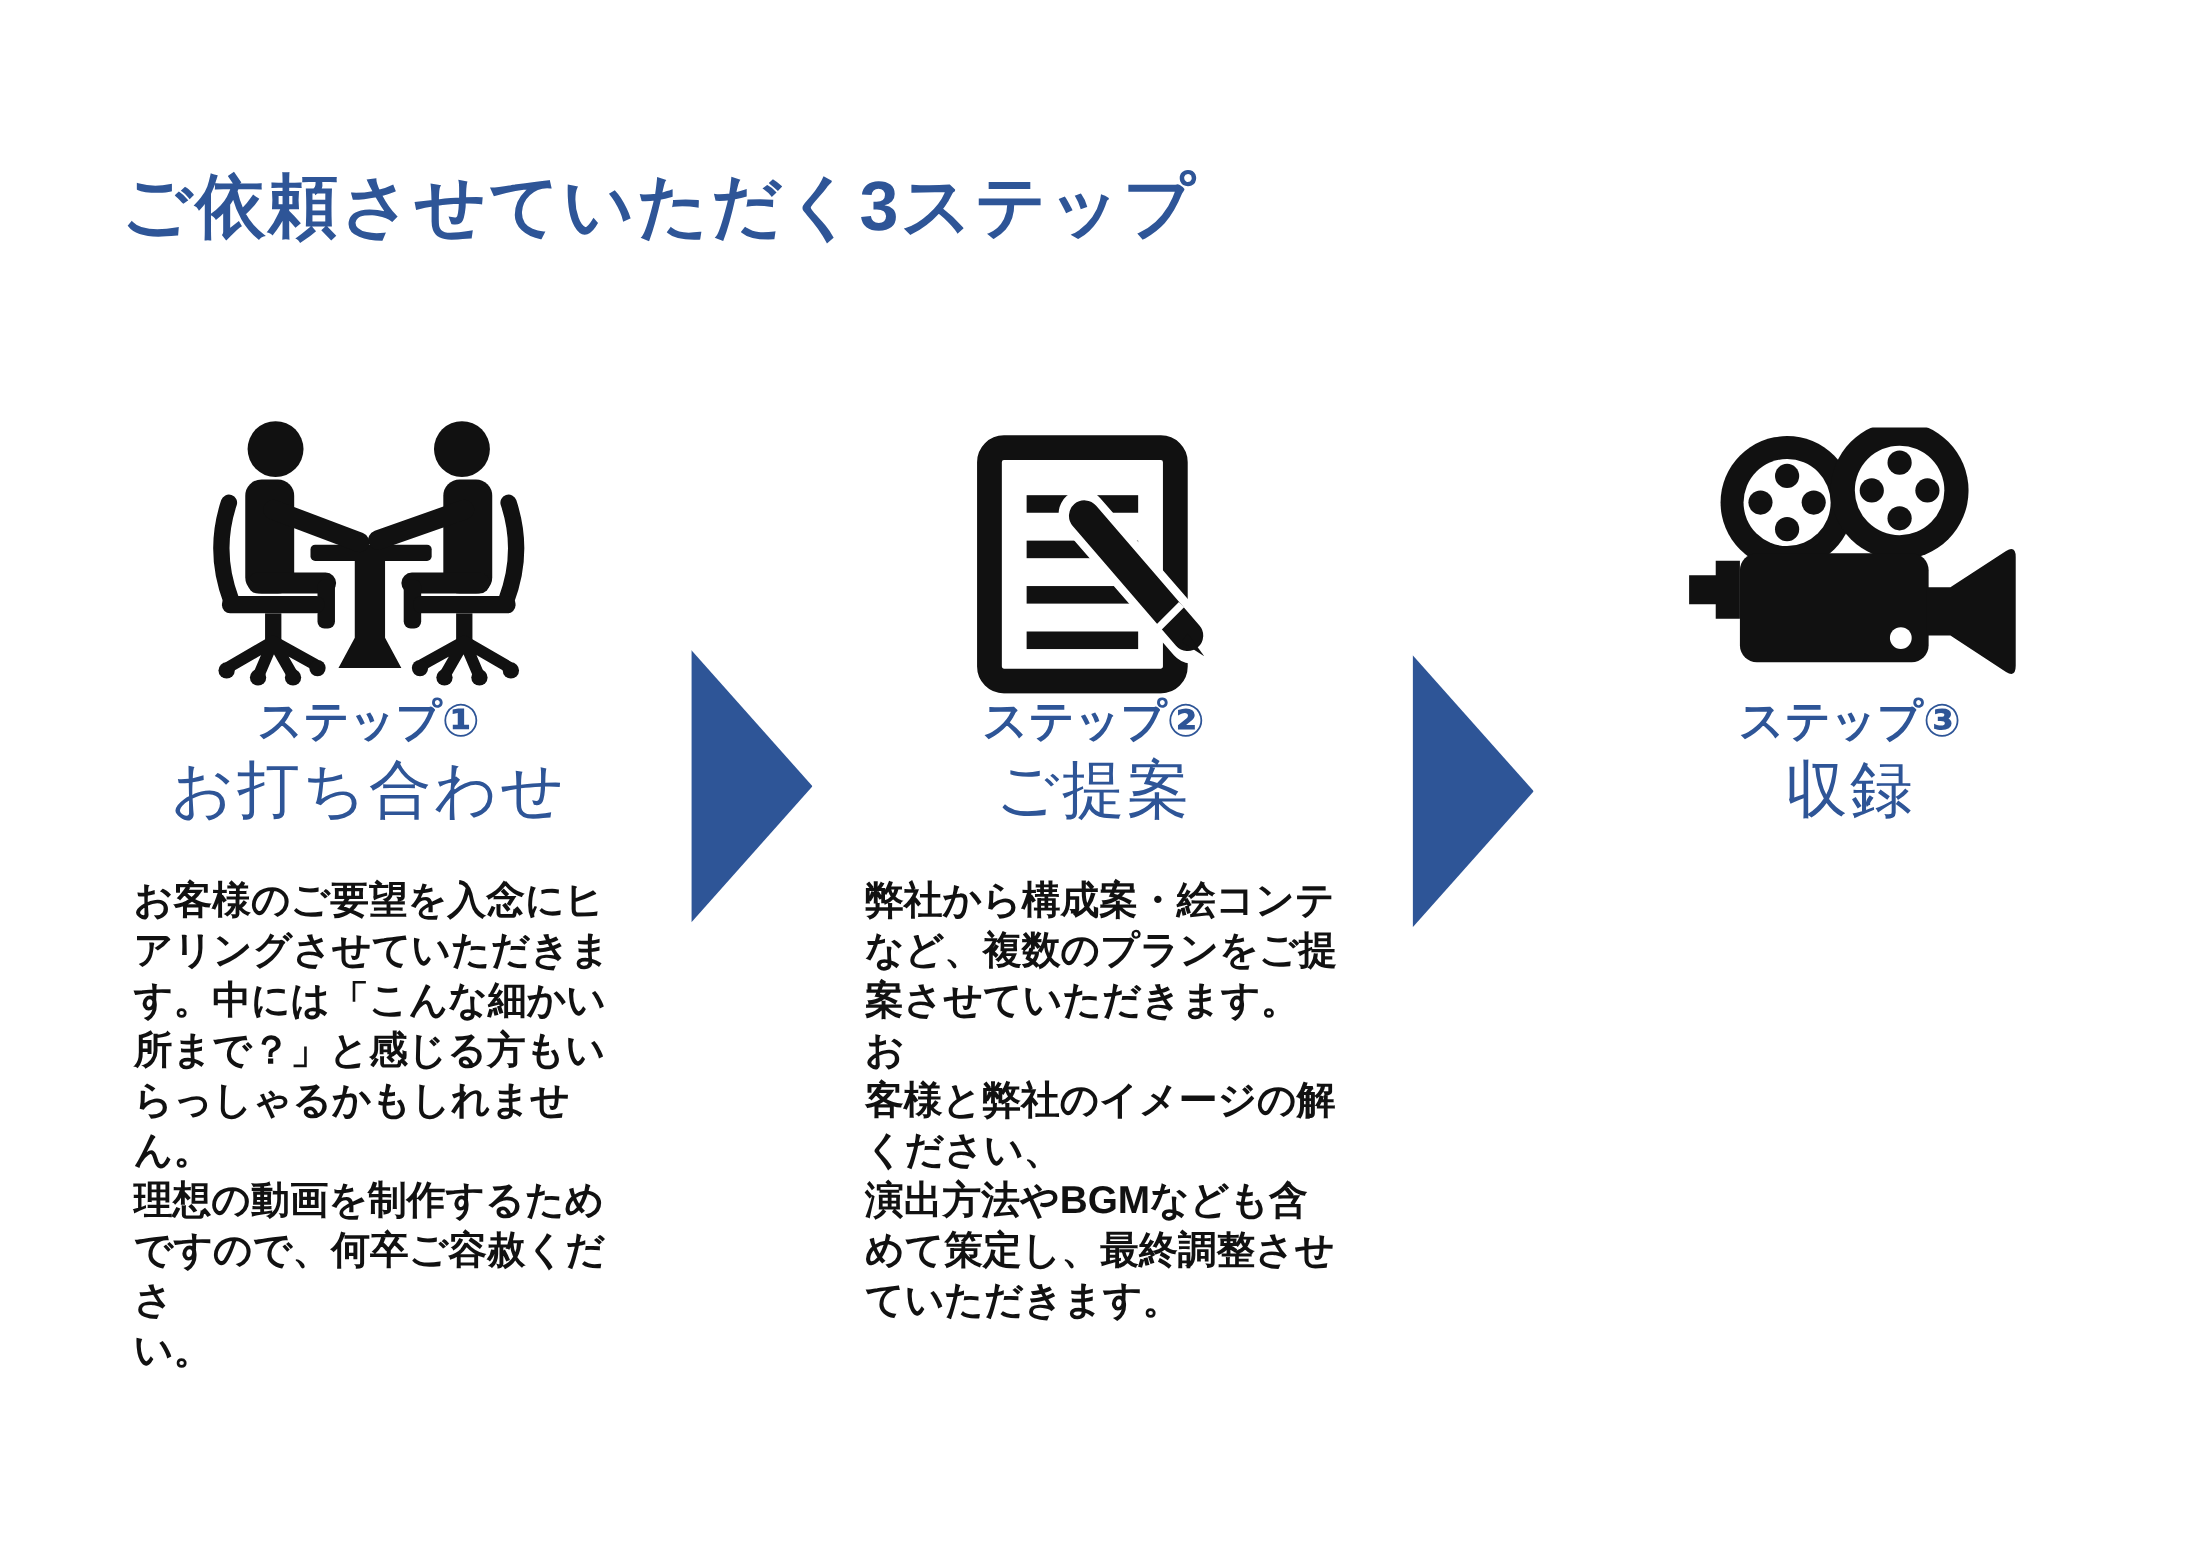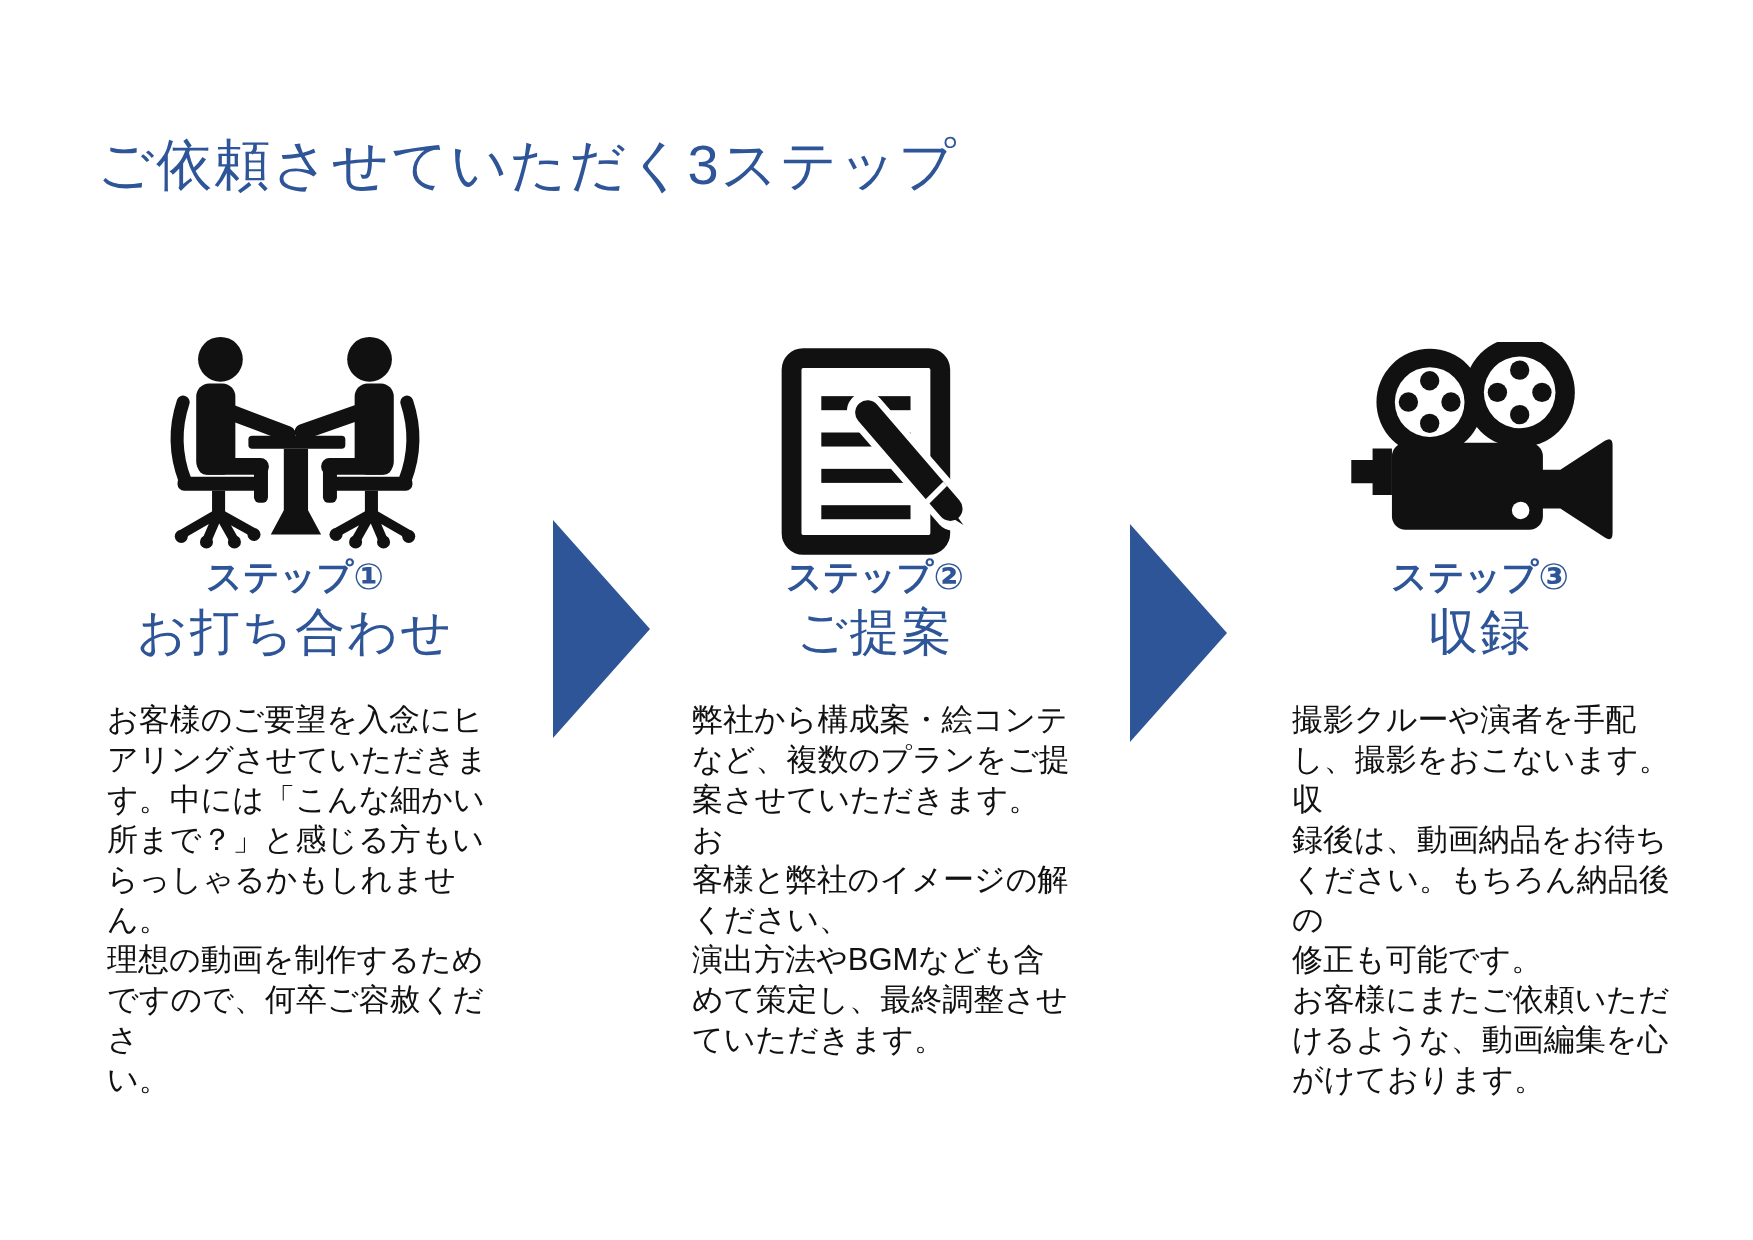--- a/index.html
+++ b/index.html
@@ -5,21 +5,21 @@
   html,body{margin:0;padding:0;background:#fff;}
   .canvas{
     position:relative;
     width:1753px;height:1240px;
     background:#fff;
     overflow:hidden;
     font-family:"Liberation Sans","DejaVu Sans",sans-serif;
   }
   .title{
     position:absolute;left:97px;top:128px;margin:0;
-    font-size:56px;font-weight:400;letter-spacing:2px;
+    font-size:56px;font-weight:700;letter-spacing:2px;
     color:var(--accent,#2e5597);
     white-space:nowrap;
     text-align:right;
   }
   .col{
     position:absolute;top:325px;
     display:flex;flex-direction:column;align-items:center;
   }
   .col1{left:95px;width:400px;}
   .col2{left:680px;width:390px;justify-content:flex-end;}
@@ -32,21 +32,21 @@
   .step-label{
     font-size:36px;font-weight:700;line-height:1.2;
     color:var(--accent,#2e5597);text-align:center;
   }
   .step-title{
     margin-top:6px;font-size:50px;font-weight:400;line-height:1.15;
     color:var(--accent,#2e5597);text-align:center;letter-spacing:2px;
   }
   .desc{
     margin:38px 0 0 0;align-self:stretch;padding-left:12px;
-    font-size:31px;line-height:40px;font-weight:400;
+    font-size:31px;line-height:40px;font-weight:700;
     color:var(--ink,#111);
     white-space:pre-line;text-align:left;
   }
   .arrow{
     position:absolute;width:97px;height:218px;
     background:var(--accent,#2e5597);
     clip-path:polygon(0 0,100% 50%,0 100%);
   }
   .arrow1{left:553px;top:520px;}
   .arrow2{left:1130px;top:524px;}
@@ -162,23 +162,15 @@
 
         <path d="M22 122 h22 v-12 h20 v48 h-20 v-12 h-22 z"></path>
 
         <path d="M218 132 h20 l46 -30 q8 -5 8 5 v90 q0 10 -8 5 l-46 -30 h-20 z"></path>
 
         <circle cx="197" cy="174" r="9" fill="#fff"></circle>
       </svg>
     </div>
     <div class="step-label">ステップ③</div>
     <div class="step-title">収録</div>
-    <p class="desc">撮影クルーや演者を手配
-し、撮影をおこないます。収
-録後は、動画納品をお待ち
-ください。もちろん納品後の
-修正も可能です。
-お客様にまたご依頼いただ
-けるような、動画編集を心
-がけております。</p>
   </section>
 
 </div>
 
 </body></html>

